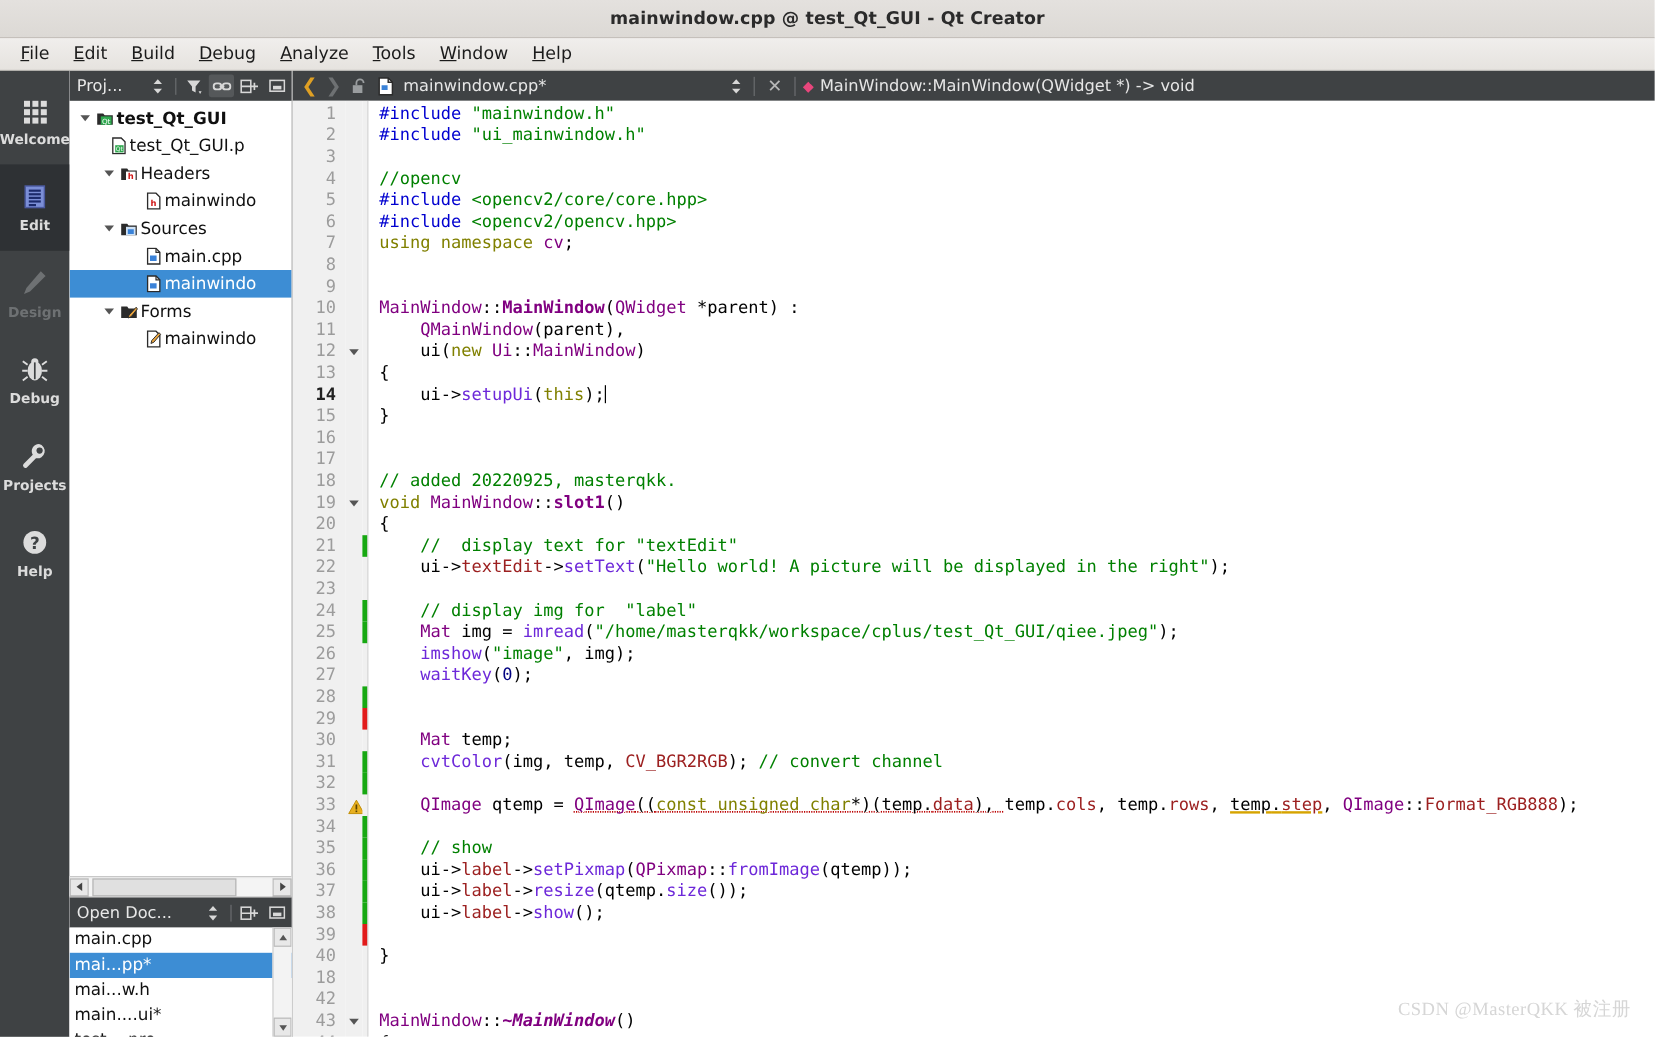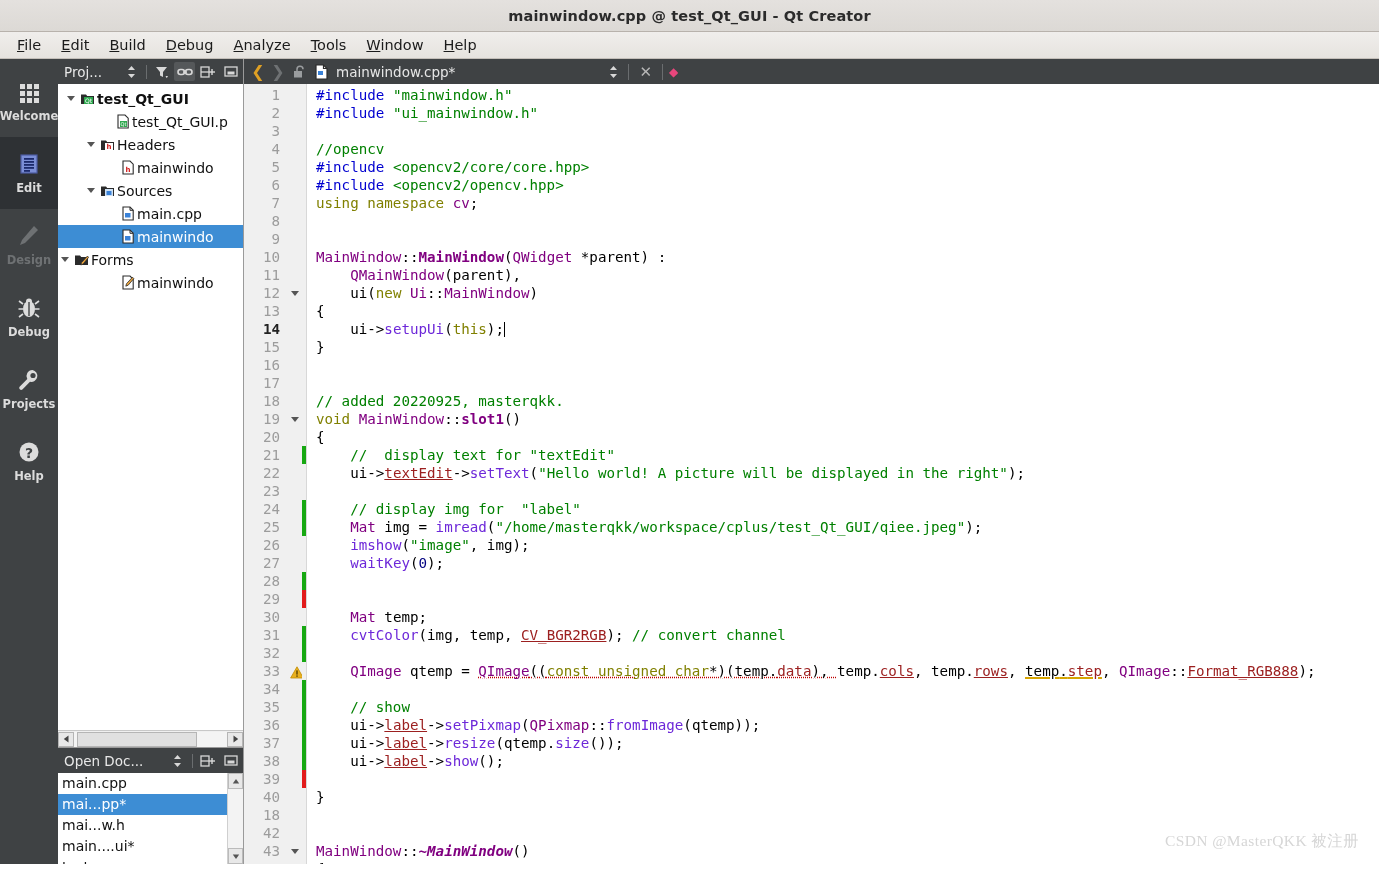--- a/index.html
+++ b/index.html
@@ -271,21 +271,21 @@
   .chmark.mod { background: #e21b1b; }
 
   
   .c-pre   { color: #0000d0; }
   .c-str   { color: #008000; }
   .c-cmt   { color: #008000; }
   .c-key   { color: #808000; }
   .c-type  { color: #800080; }
   .c-typeb { color: #800080; font-weight: bold; }
   .c-fn    { color: #6d28d9; }
-  .c-fld   { color: #9c2020; text-decoration: underline; }
+  .c-fld   { color: #9c2020; }
   .c-num   { color: #000080; }
   .c-plain { color: #000000; }
   .c-virt  { color: #800080; font-weight: bold; font-style: italic; }
   .c-err   { text-decoration: underline; text-decoration-style: dotted; text-decoration-color: #b00; }
   .c-warn  { text-decoration: underline; text-decoration-color: #d6a400; text-decoration-thickness: 1.5px; }
   .cursor {
     display: inline-block; width: 1px; height: 15px;
     background: #000; vertical-align: -3px;
   }
 
@@ -436,21 +436,21 @@
             </span>
             <span class="ficon">
               <svg width="15" height="14" viewBox="0 0 15 14">
                 <path d="M1 2.5 h5 l1.2 1.5 H14 V12 H1 Z" fill="#2b2b2b"></path>
                 <rect x="4" y="5" width="9" height="7" fill="#2fa84f"></rect>
                 <text x="8.5" y="11" font-size="6" fill="#fff" text-anchor="middle" font-family="DejaVu Sans, sans-serif">Qt</text>
               </svg>
             </span>
             <span class="tlabel bold">test_Qt_GUI</span>
           </div>
-          <div class="tree-row" style="padding-left: 41px;">
+          <div class="tree-row" style="padding-left: 17px;">
             <span class="arrow"></span>
             <span class="ficon">
               <svg width="14" height="15" viewBox="0 0 14 15">
                 <path d="M2 1 h7 l3.2 3.2 V14 H2 Z" fill="#fff" stroke="#2b2b2b" stroke-width="1.1"></path>
                 <rect x="4" y="7" width="7" height="6" fill="#2fa84f"></rect>
                 <text x="7.5" y="12" font-size="5" fill="#fff" text-anchor="middle" font-family="DejaVu Sans, sans-serif">Qt</text>
               </svg>
             </span>
             <span class="tlabel">test_Qt_GUI.p</span>
           </div>
@@ -505,21 +505,21 @@
             <span class="arrow"></span>
             <span class="ficon">
               <svg width="14" height="15" viewBox="0 0 14 15">
                 <path d="M2 1 h7 l3.2 3.2 V14 H2 Z" fill="#fff" stroke="#2b2b2b" stroke-width="1.1"></path>
                 <path d="M9 1 V4.3 H12.2" fill="none" stroke="#2b2b2b" stroke-width="1"></path>
                 <path d="M4 7 h5.5 v4.5 h-5.5 z" fill="#3a82d8"></path>
               </svg>
             </span>
             <span class="tlabel">mainwindo</span>
           </div>
-          <div class="tree-row" style="">
+          <div class="tree-row" style="padding-left: 26px;">
             <span class="arrow">
               <i></i>
             </span>
             <span class="ficon">
               <svg width="15" height="14" viewBox="0 0 15 14">
                 <path d="M1 2.5 h5 l1.2 1.5 H14 V12 H1 Z" fill="#2b2b2b"></path>
                 <path d="M13.5 3 L7.5 9.5 L6.8 12 L9.2 11 L14.5 4.5 Z" fill="#e8a33d" stroke="#2b2b2b" stroke-width="0.8"></path>
               </svg>
             </span>
             <span class="tlabel">Forms</span>
@@ -625,20 +625,21 @@
           <svg width="11" height="14" viewBox="0 0 11 14">
               <path d="M5.5 1 L9 5 L2 5 Z" fill="#d8d8d8"></path>
               <path d="M5.5 13 L9 9 L2 9 Z" fill="#d8d8d8"></path>
             </svg>
         </span>
         <span class="ed-sep"></span>
         <span class="ed-x">✕</span>
         <span class="ed-sep"></span>
         <span style="display:flex;align-items:center;width:710px">
           <span class="sym-diamond">◆</span>
+          <span class="ed-symbol">MainWindow::MainWindow(QWidget *) -&gt; void</span>
         </span>
       </div>
 
       <div class="codepane">
         <div class="gutter" id="gutter">
             <div class="ln" style="top: 2px;">1</div>
             <div class="ln" style="top: 20px;">2</div>
             <div class="ln" style="top: 38px;">3</div>
             <div class="ln" style="top: 56px;">4</div>
             <div class="ln" style="top: 74px;">5</div>

